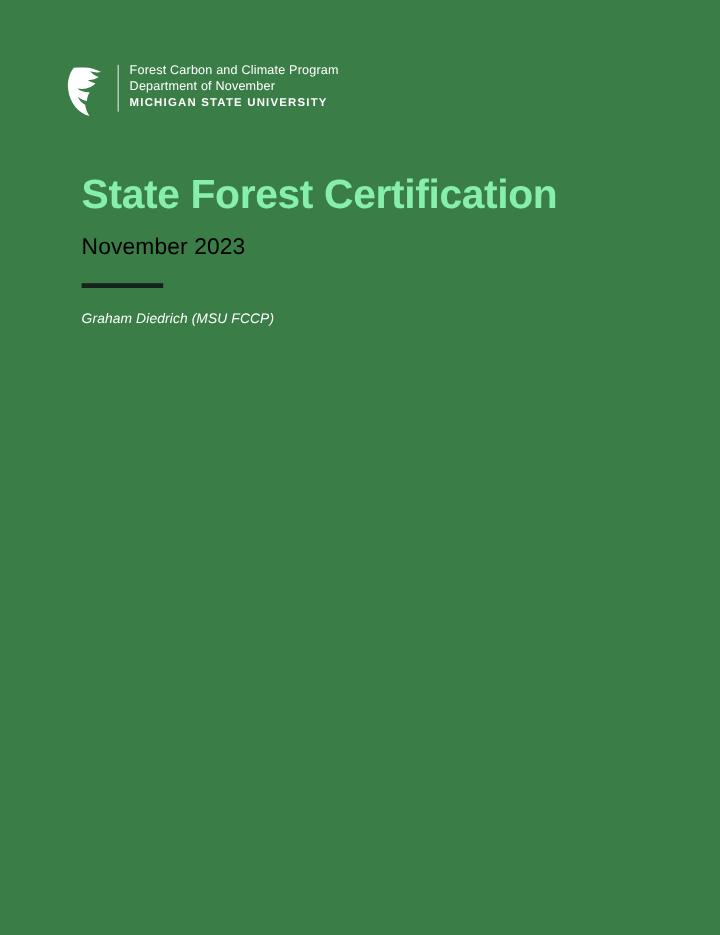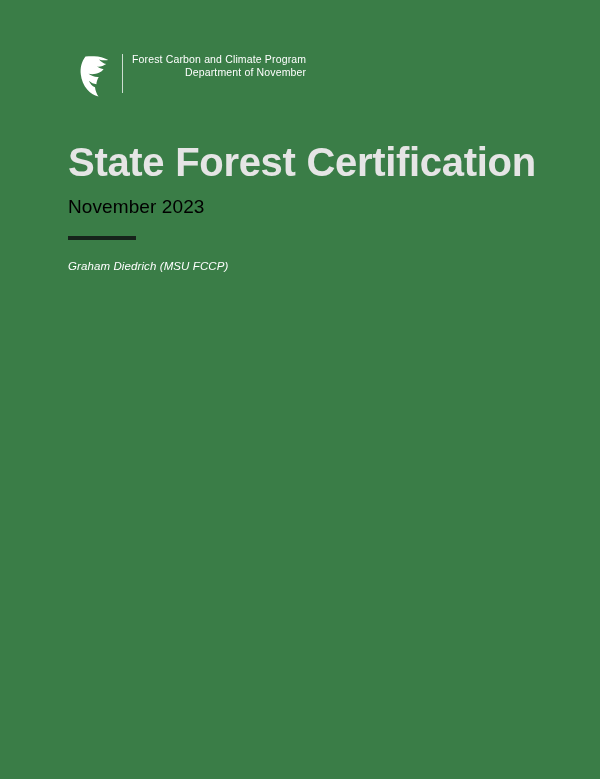--- a/index.html
+++ b/index.html
@@ -16,25 +16,24 @@
   .page {
     position: relative;
     width: 600px;
     height: 779px;
     background: #3a7d47;
     box-sizing: border-box;
   }
   
   .logo-block {
     position: absolute;
-    left: 79px;
+    left: 55px;
     top: 52px;
     display: flex;
     align-items: flex-start;
-    text-align: right;
   }
   .spartan-helmet {
     width: 34px;
     height: 42px;
     flex: 0 0 auto;
     margin-right: 9px;
     margin-top: 3px;
   }
   .logo-divider {
     width: 1px;
@@ -64,24 +63,24 @@
     font-weight: bold;
     letter-spacing: 1.0px;
     white-space: nowrap;
     margin-top: 1px;
   }
   
   .title {
     position: absolute;
     left: 68px;
     top: 140px;
-    font-size: 40px;
+    font-size: 34px;
     line-height: 44px;
     font-weight: bold;
-    color: #e5e5e5;
+    color: #86efac;
     letter-spacing: -0.3px;
     margin: 0;
     white-space: nowrap;
   }
   .subtitle {
     position: absolute;
     left: 68px;
     top: 194px;
     font-size: 19px;
     line-height: 26px;
@@ -117,20 +116,21 @@
 <div class="page">
 
   <div class="logo-block">
     <svg class="spartan-helmet" viewBox="0 0 34 42" aria-hidden="true">
       <path d="M6.5 1.5 C2.5 6.5 1 13 1.8 19.5 C2.4 25 4.6 30.3 8.2 34.6 C11.2 38.2 15.1 40.6 19.5 41.6 C17.6 38.8 16.4 35.6 16.0 32.3 C13.2 31.0 11.0 28.6 9.9 25.7 C12.0 27.7 14.6 28.9 17.4 29.2 C17.6 26.6 18.4 24.1 19.7 21.9 C16.0 22.2 12.4 21.1 9.5 18.8 C13.2 19.6 17.0 19.2 20.4 17.6 C22.0 16.8 23.4 15.7 24.6 14.3 C22.3 13.9 20.1 13.0 18.2 11.6 C21.4 11.9 24.6 11.0 27.2 9.1 C24.4 8.2 21.9 6.6 20.0 4.4 C23.0 5.4 26.2 5.6 29.3 5.0 C25.0 2.6 20.1 1.3 15.2 1.2 C12.2 1.1 9.3 1.2 6.5 1.5 Z" fill="#ffffff"></path>
     </svg>
     <div class="logo-divider"></div>
     <div class="logo-text">
       <div class="logo-line1">Forest Carbon and Climate Program</div>
       <div class="logo-line2">Department of November</div>
+      <div class="logo-line3">MICHIGAN STATE UNIVERSITY</div>
     </div>
   </div>
 
   <h1 class="title">State Forest Certification</h1>
   <div class="subtitle">November 2023</div>
   <div class="rule"></div>
   <div class="author">Graham Diedrich (MSU FCCP)</div>
 
 </div>
 

